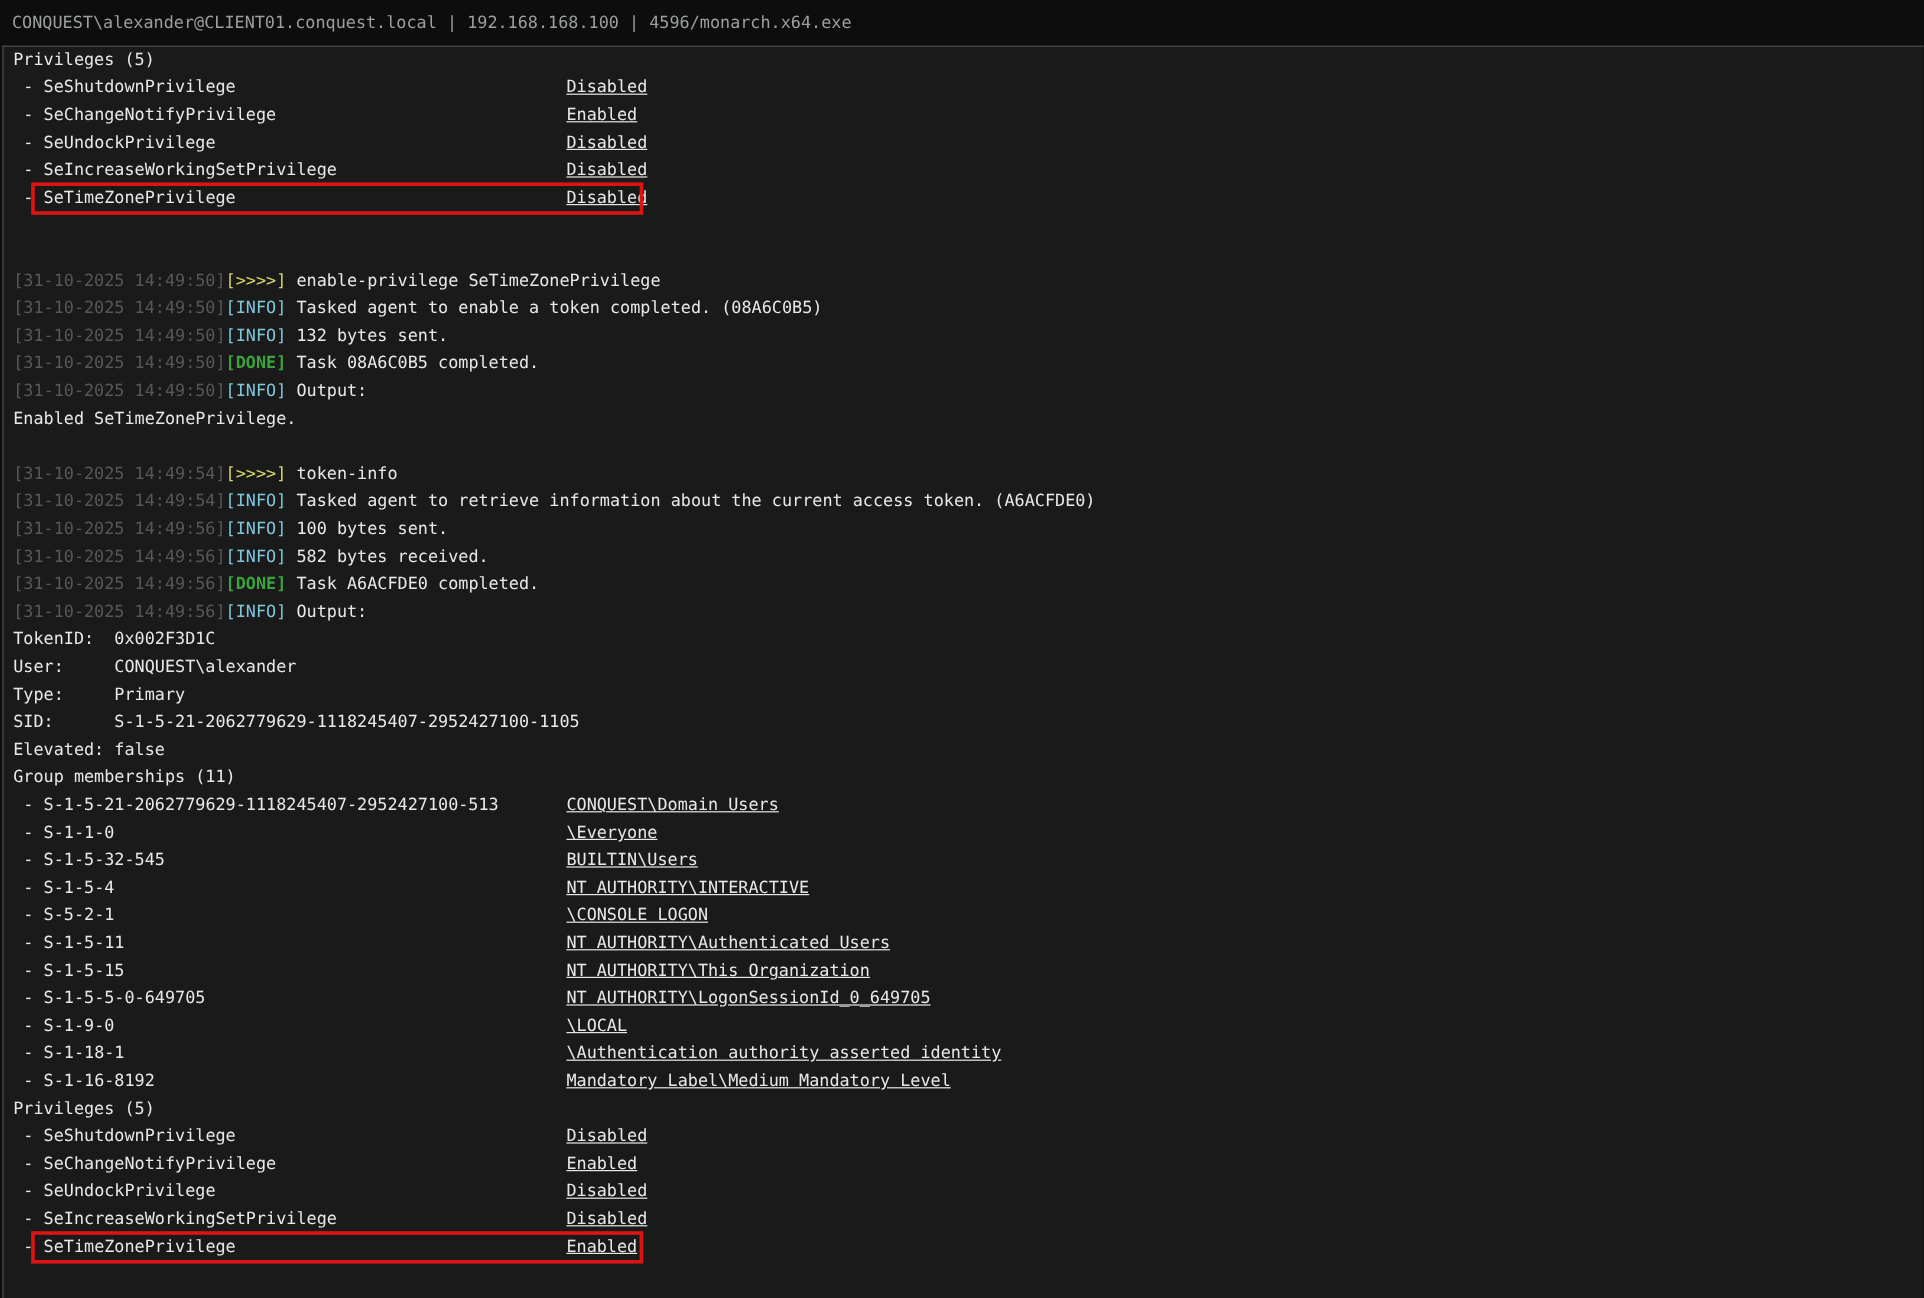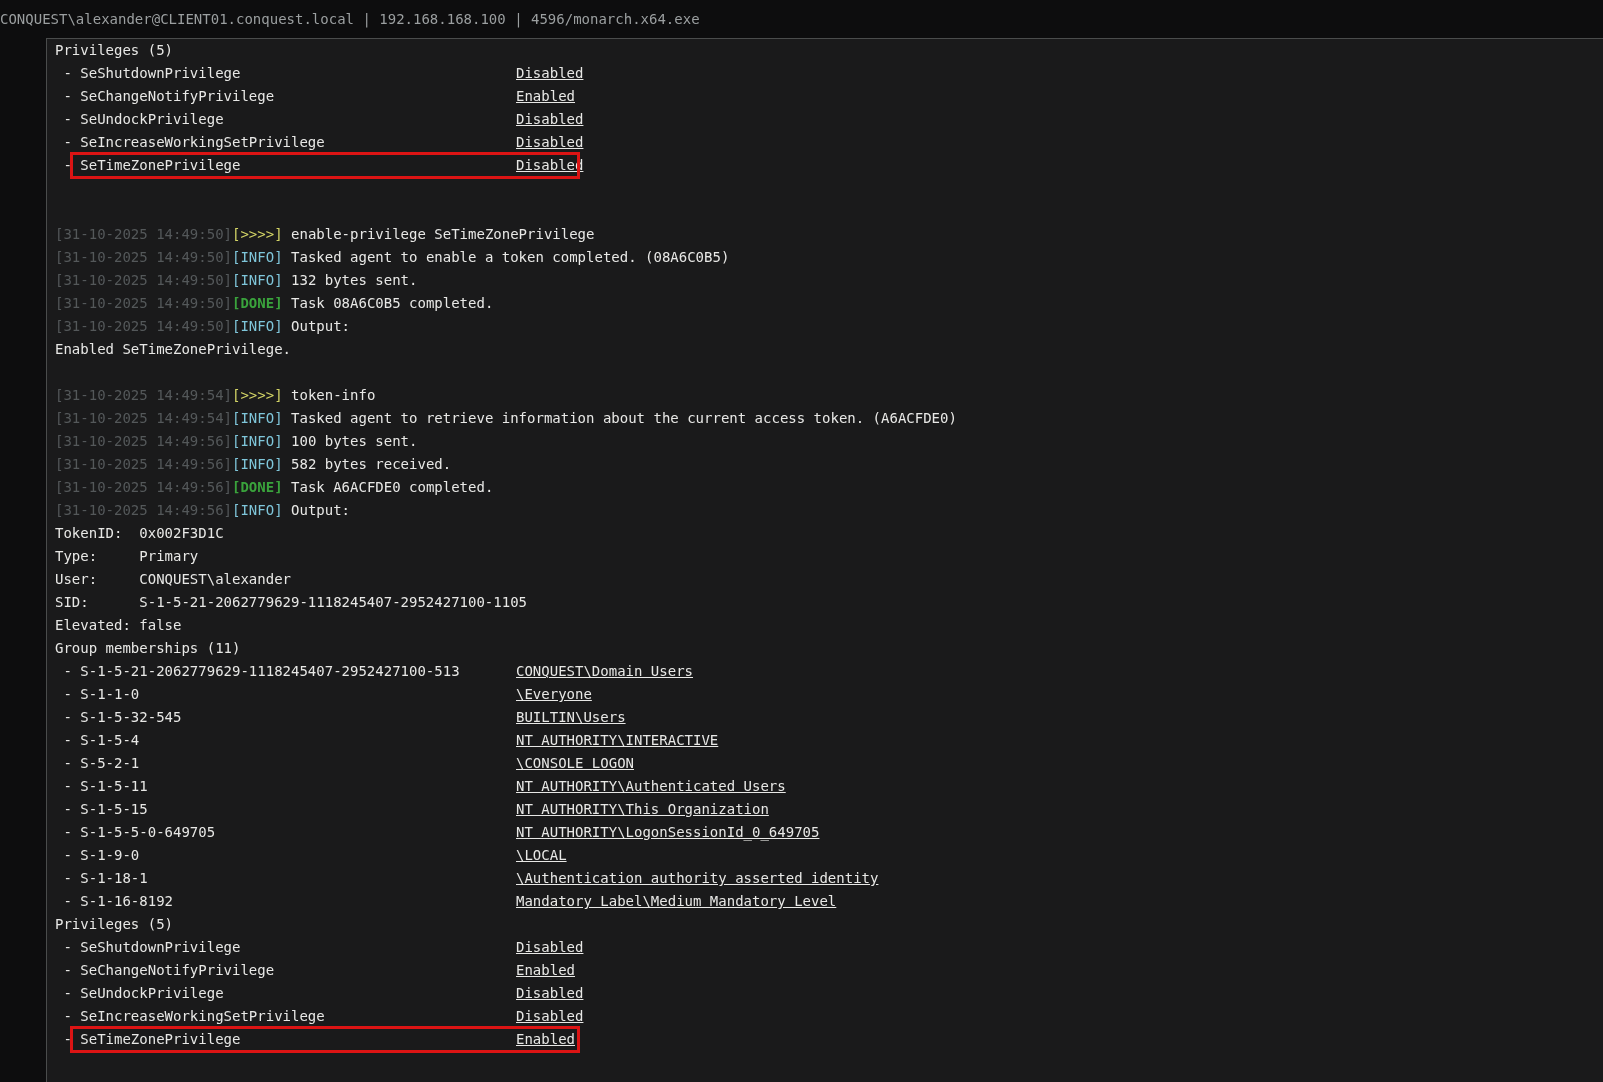--- a/index.html
+++ b/index.html
@@ -12,38 +12,38 @@
     font-family: "DejaVu Sans Mono", "Liberation Mono", monospace;
   }
   .titlebar {
     position: absolute;
     top: 0; left: 0;
     width: 1603px;
     height: 38px;
     background: #0d0d0e;
     display: flex;
     align-items: center;
+    padding-left: 10px;
     box-sizing: border-box;
     font-size: 14px;
     color: var(--title-gray, #9b9fa0);
     white-space: pre;
   }
   .pane {
     position: absolute;
     top: 38px;
     left: 2px;
     right: 0;
     bottom: 0;
     background: #1a1a1b;
     border-top: 1px solid var(--border-gray, #4a4c4c);
     border-left: 1px solid var(--border-gray, #4a4c4c);
     padding-left: 8px;
     box-sizing: border-box;
     overflow: hidden;
-    margin-left: 44px;
   }
   .line {
     position: relative;
     height: 23px;
     line-height: 23px;
     font-size: 14px;
     color: var(--text-main, #e8e8e6);
     white-space: pre;
   }
   .col2 {
@@ -90,22 +90,22 @@
     <div class="line"><span class="ts">[31-10-2025 14:49:50]</span><span class="tag-info">[INFO]</span> <span>Output:</span></div>
     <div class="line"><span>Enabled SeTimeZonePrivilege.</span></div>
     <div class="line"></div>
     <div class="line"><span class="ts">[31-10-2025 14:49:54]</span><span class="tag-command">[&gt;&gt;&gt;&gt;]</span> <span>token-info</span></div>
     <div class="line"><span class="ts">[31-10-2025 14:49:54]</span><span class="tag-info">[INFO]</span> <span>Tasked agent to retrieve information about the current access token. (A6ACFDE0)</span></div>
     <div class="line"><span class="ts">[31-10-2025 14:49:56]</span><span class="tag-info">[INFO]</span> <span>100 bytes sent.</span></div>
     <div class="line"><span class="ts">[31-10-2025 14:49:56]</span><span class="tag-info">[INFO]</span> <span>582 bytes received.</span></div>
     <div class="line"><span class="ts">[31-10-2025 14:49:56]</span><span class="tag-done">[DONE]</span> <span>Task A6ACFDE0 completed.</span></div>
     <div class="line"><span class="ts">[31-10-2025 14:49:56]</span><span class="tag-info">[INFO]</span> <span>Output:</span></div>
     <div class="line"><span>TokenID:  0x002F3D1C</span></div>
+    <div class="line"><span>User:     CONQUEST\alexander</span></div>
     <div class="line"><span>Type:     Primary</span></div>
-    <div class="line"><span>User:     CONQUEST\alexander</span></div>
     <div class="line"><span>SID:      S-1-5-21-2062779629-1118245407-2952427100-1105</span></div>
     <div class="line"><span>Elevated: false</span></div>
     <div class="line"><span>Group memberships (11)</span></div>
     <div class="line"> - <span>S-1-5-21-2062779629-1118245407-2952427100-513</span><span class="col2">CONQUEST\Domain Users</span></div>
     <div class="line"> - <span>S-1-1-0</span><span class="col2">\Everyone</span></div>
     <div class="line"> - <span>S-1-5-32-545</span><span class="col2">BUILTIN\Users</span></div>
     <div class="line"> - <span>S-1-5-4</span><span class="col2">NT AUTHORITY\INTERACTIVE</span></div>
     <div class="line"> - <span>S-5-2-1</span><span class="col2">\CONSOLE LOGON</span></div>
     <div class="line"> - <span>S-1-5-11</span><span class="col2">NT AUTHORITY\Authenticated Users</span></div>
     <div class="line"> - <span>S-1-5-15</span><span class="col2">NT AUTHORITY\This Organization</span></div>

